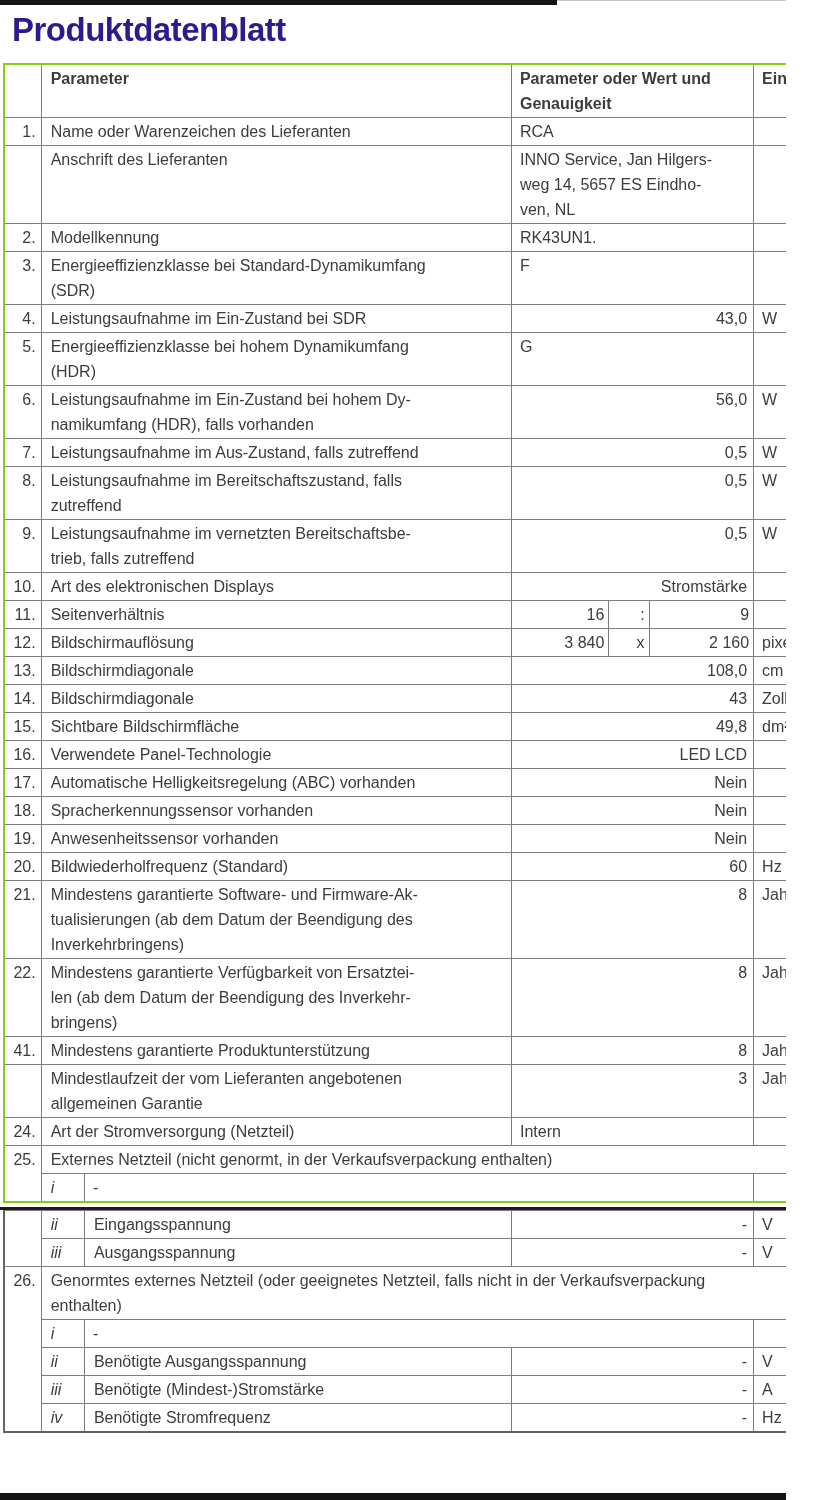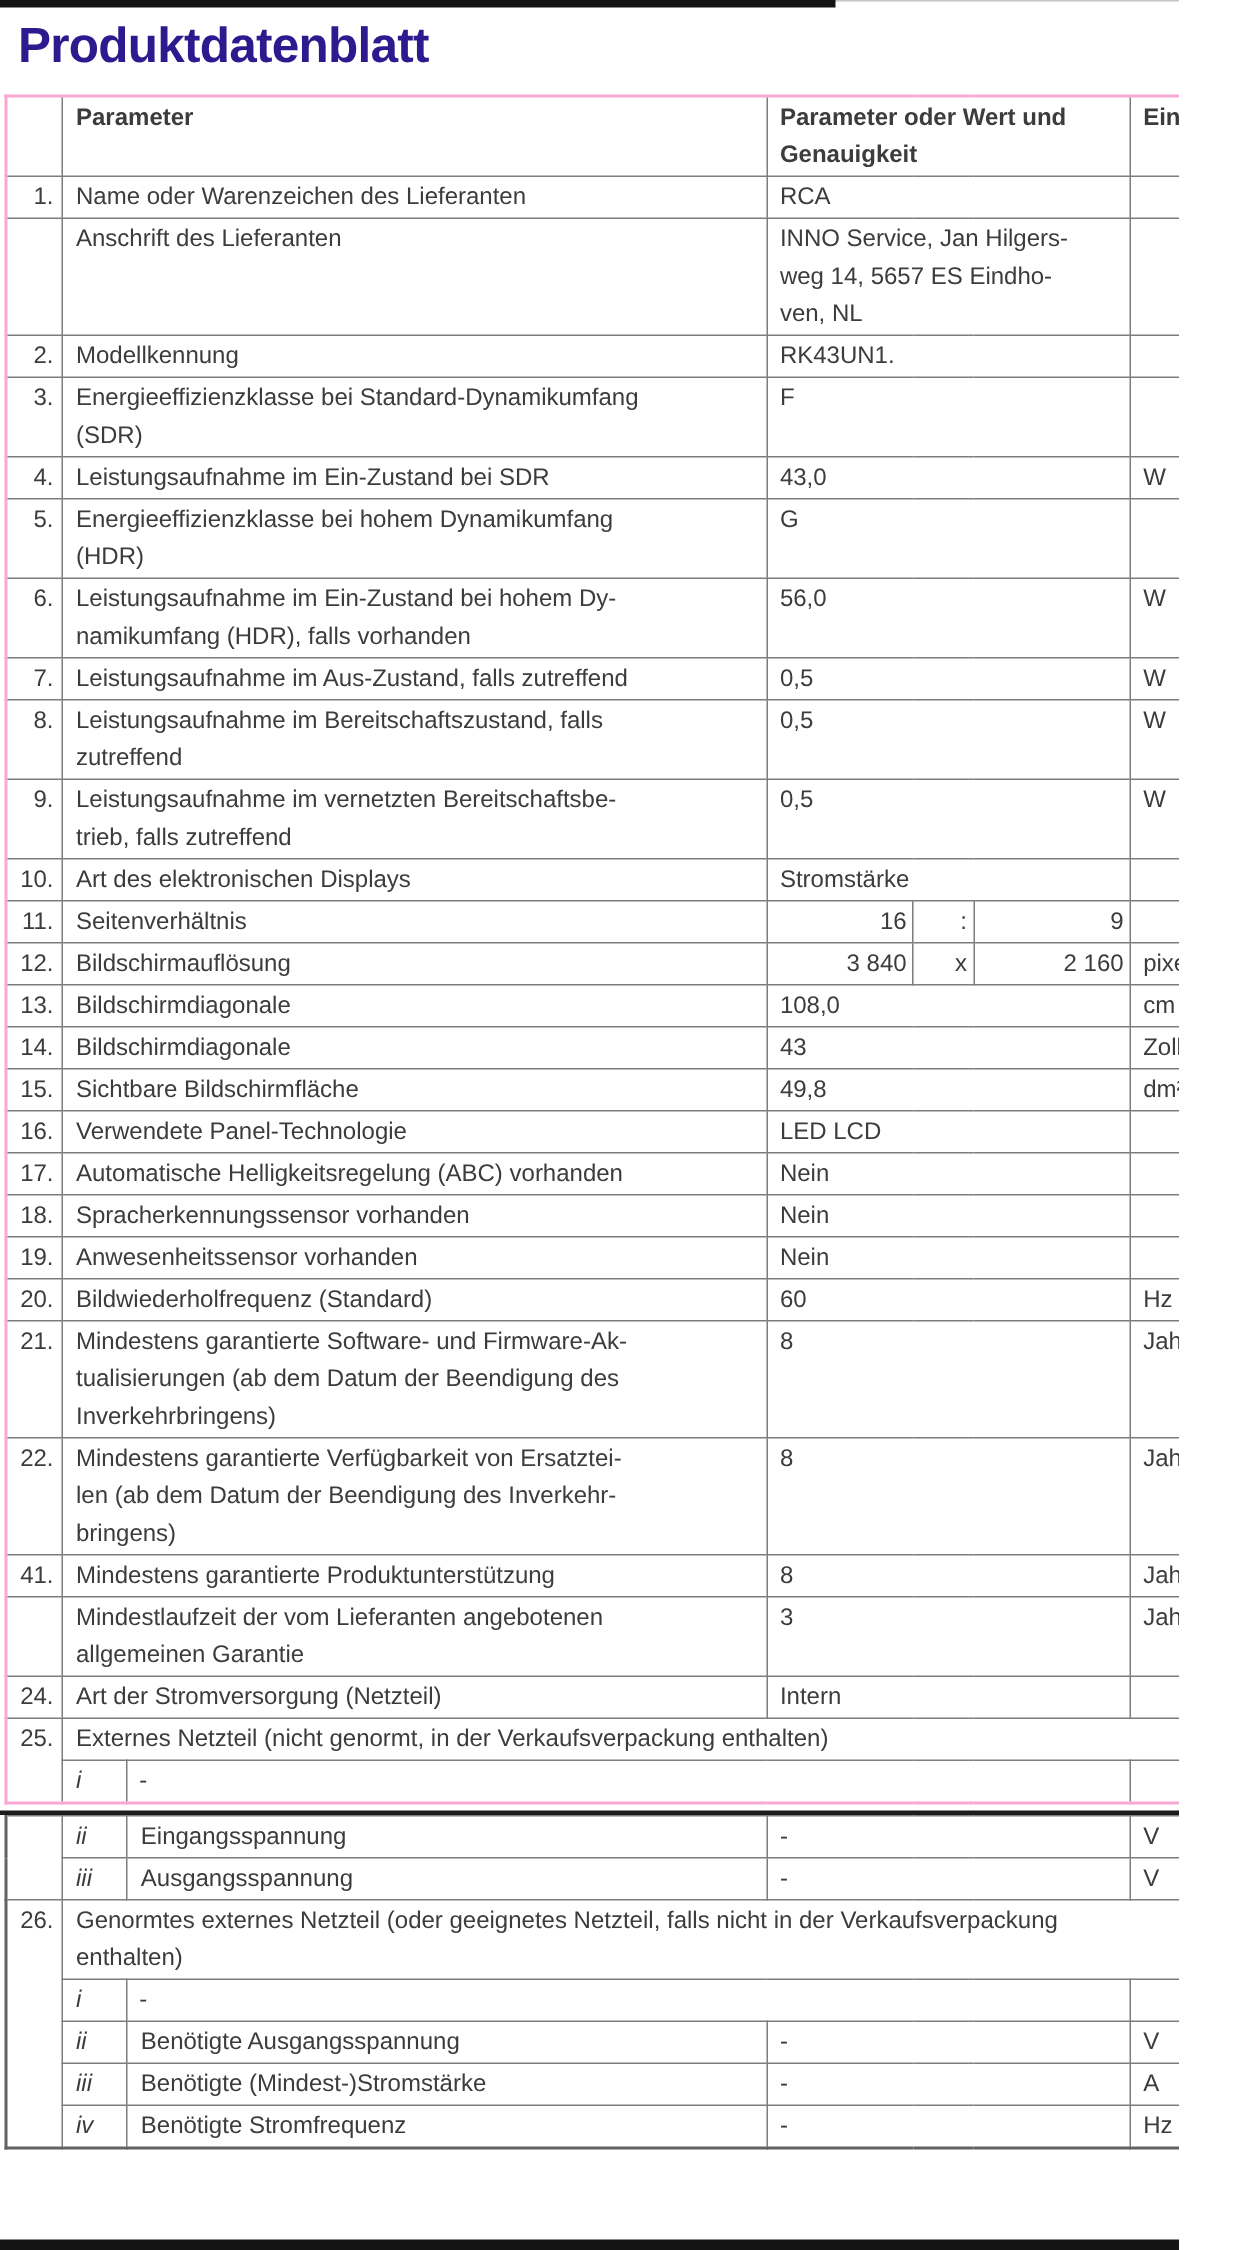--- a/index.html
+++ b/index.html
@@ -4,31 +4,31 @@
 <style>
   html,body{margin:0;padding:0;background:#ffffff;}
   .page{position:relative;width:786px;height:1500px;background:#ffffff;overflow:hidden;
         font-family:"Liberation Sans",sans-serif;color:#3c3c3c;}
   .top-hairline{position:absolute;top:0;left:0;width:834px;height:1px;background:#c6c6c6;}
   .top-bar{position:absolute;top:0;left:0;width:557px;height:5px;background:#141414;}
   .bottom-bar{position:absolute;bottom:0;left:0;width:834px;height:7px;background:#141414;}
   .doc-title{margin:10px 0 0 12px;font-size:33px;line-height:40px;font-weight:bold;color:#2e1a8e;letter-spacing:-0.5px;}
   .subtitle{margin:13px 0 0 13px;font-size:15px;line-height:25px;color:#3c3c3c;white-space:nowrap;}
   .tbl{border-collapse:collapse;table-layout:fixed;width:828px;margin:0 0 0 3px;}
-  .tbl-a{margin-top:9px;border:2px solid #f9a8d4;}
+  .tbl-a{margin-top:9px;border:2px solid #84cc16;}
   .tbl-b{border:2px solid #636363;border-top:none;}
   .tbl td{border:1px solid #7d7d7d;vertical-align:top;font-size:16px;line-height:25px;
           padding:1px 6px 1px 8px;white-space:pre-line;overflow:hidden;}
   .tbl td.hdr{font-weight:bold;}
   td.num{text-align:right;padding-right:5px;}
   td.sub{font-style:italic;padding-left:9px;}
   td.param{padding-left:9px;}
   td.val{}
   td.val.left{text-align:left;}
-  td.val.right{}
+  td.val.right{text-align:right;}
   td.val.center{text-align:right;padding:1px 4px;}
   td.unit{padding-left:8px;}
   td.section-title{padding-left:9px;}
   .page-break{height:3px;background:#1c1c1c;margin:4px -3px 0 -3px;}
 </style>
 </head>
 <body>
 
 <div class="page">
   <div class="top-hairline"></div>

